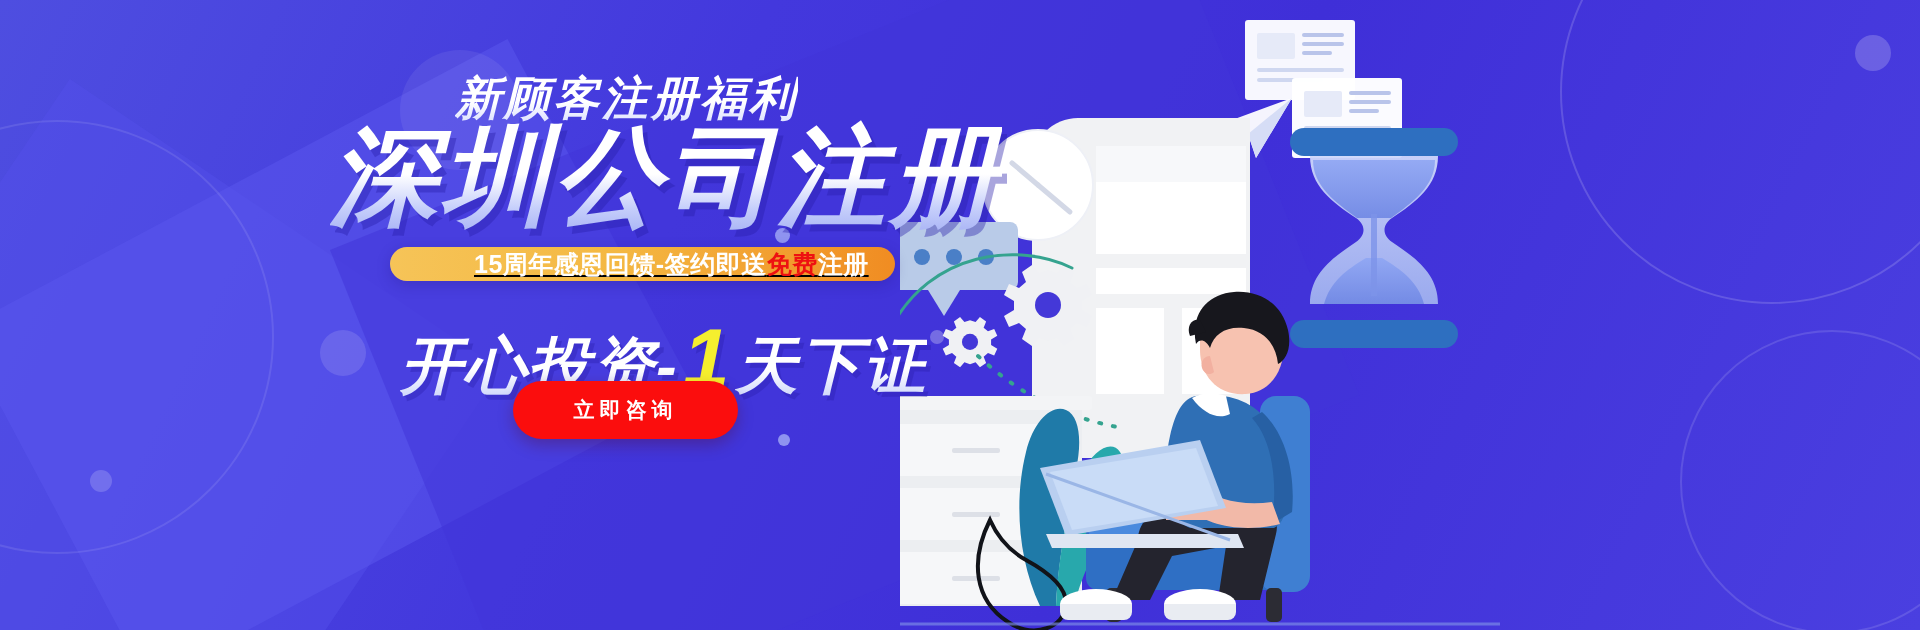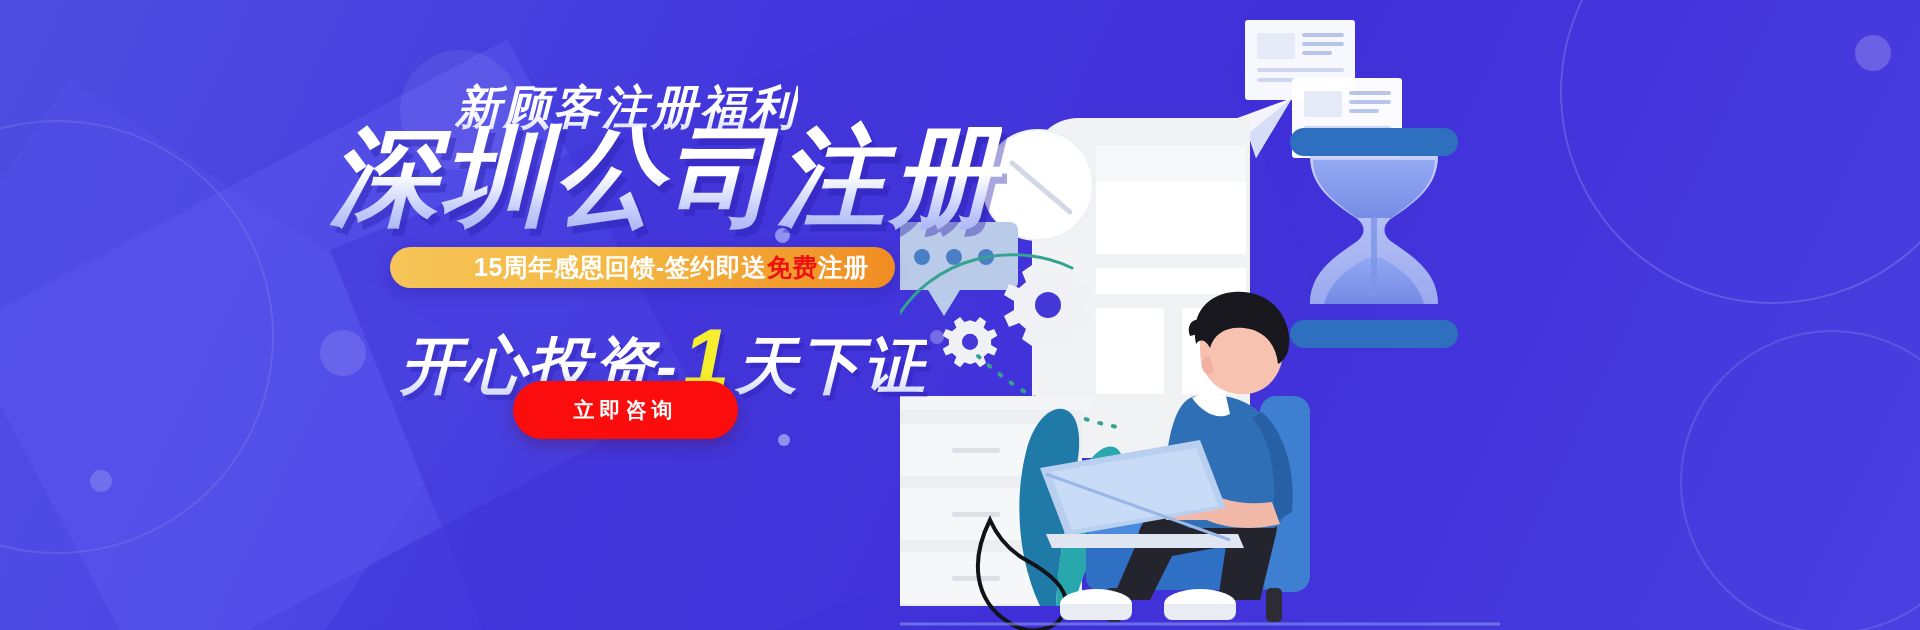--- a/index.html
+++ b/index.html
@@ -56,41 +56,41 @@
   .copy{position:absolute;left:0;top:0;width:980px;height:630px;}
 
   .kicker{
     position:absolute;left:455px;top:68px;
     font-size:46px;font-weight:700;font-style:italic;letter-spacing:3px;
     color:#ffffff;
     background:linear-gradient(180deg,#ffffff 0%,#ffffff 55%,#cfd6ff 100%);
     -webkit-background-clip:text;background-clip:text;-webkit-text-fill-color:transparent;
     text-shadow:0 0 0 rgba(0,0,0,0);
     white-space:nowrap;
-    margin-top:9px;
   }
 
   .headline{
     position:absolute;left:330px;top:120px;
     font-size:108px;line-height:1.05;font-weight:800;font-style:italic;
     letter-spacing:4px;white-space:nowrap;
     background:linear-gradient(180deg,#ffffff 0%,#ffffff 48%,#c6cffb 78%,#a9b4f5 100%);
     -webkit-background-clip:text;background-clip:text;-webkit-text-fill-color:transparent;
     filter:drop-shadow(5px 7px 0 rgba(40,30,170,.40));
     text-align:center;
   }
 
   .promo-pill{
     position:absolute;left:390px;top:247px;
-    height:41px;padding:0 26px 0 84px;
+    height:34px;padding:0 26px 0 84px;
     display:flex;align-items:center;
     border-radius:26px;
     background:linear-gradient(90deg,#f6c458 0%,#f4b842 45%,#f08c22 100%);
     box-shadow:0 4px 14px rgba(30,20,120,.25);
     white-space:nowrap;
+    text-decoration:underline;
   }
   .promo-pill .pt{font-size:25px;font-weight:600;color:#ffffff;letter-spacing:.5px;}
   .promo-pill .hot{color:#ee1111;font-weight:800;}
 
   .subline{
     position:absolute;left:400px;top:310px;
     font-size:62px;font-weight:800;font-style:italic;letter-spacing:2px;
     white-space:nowrap;
     color:#fff;
     filter:drop-shadow(4px 5px 0 rgba(40,30,170,.35));

